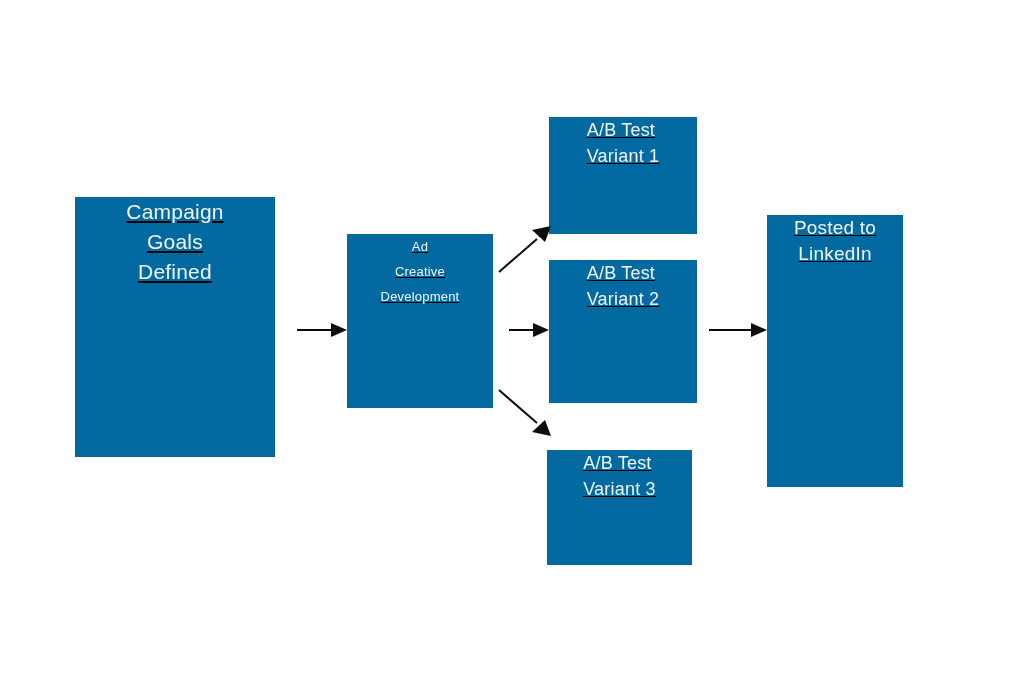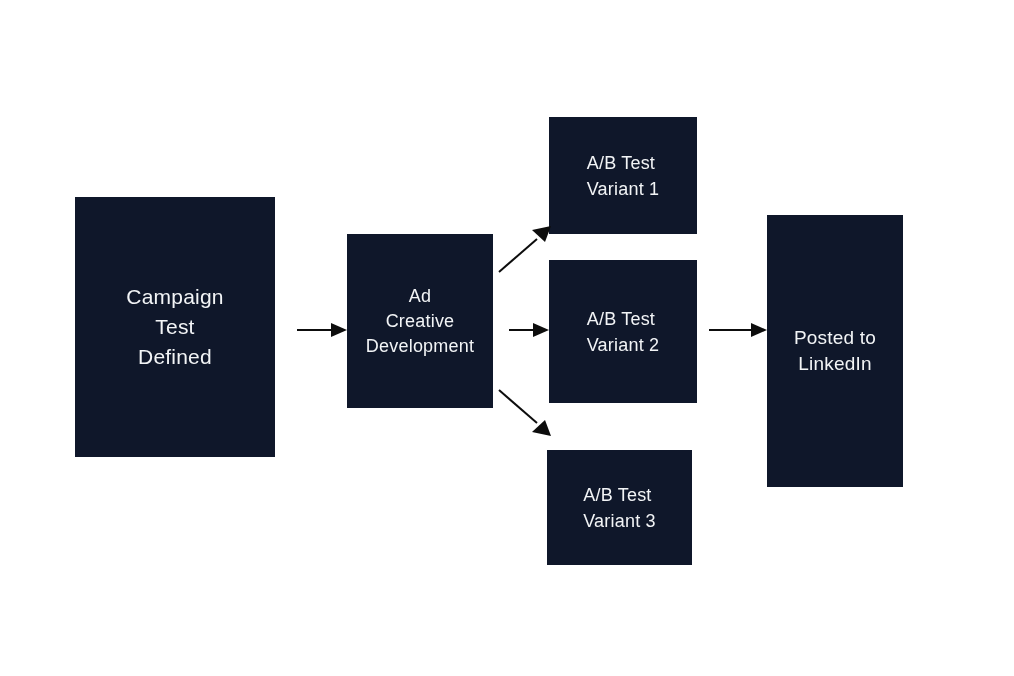--- a/index.html
+++ b/index.html
@@ -13,45 +13,45 @@
   }
   #canvas {
     position: relative;
     width: 1014px;
     height: 676px;
     background: #ffffff;
     overflow: hidden;
   }
   .node {
     position: absolute;
-    background: #0f172a;
+    background: #0369a1;
     display: flex;
-    align-items: center;
     justify-content: center;
     box-sizing: border-box;
+    text-decoration: underline;
   }
   .node-label {
     color: #f2f4f6;
     font-family: "Liberation Sans", sans-serif;
     font-size: 19px;
     line-height: 28px;
     letter-spacing: 0.2px;
     white-space: pre-line;
     text-align: center;
   }
   
   #node-campaign-goals {
     left: 75px;  top: 197px;  width: 200px; height: 260px;
   }
   #node-campaign-goals .node-label { font-size: 21px; line-height: 30px; }
 
   #node-ad-creative {
     left: 347px; top: 234px;  width: 146px; height: 174px;
   }
-  #node-ad-creative .node-label { font-size: 18px; line-height: 25px; }
+  #node-ad-creative .node-label { font-size: 13px; line-height: 25px; }
 
   #node-variant-1 {
     left: 549px; top: 117px;  width: 148px; height: 117px;
   }
   #node-variant-2 {
     left: 549px; top: 260px;  width: 148px; height: 143px;
   }
   #node-variant-3 {
     left: 547px; top: 450px;  width: 145px; height: 115px;
   }
@@ -83,21 +83,21 @@
   #edge-creative-to-v3     { left: 497px; top: 388px;  width: 54px; height: 48px; }
   #edge-v2-to-linkedin     { left: 709px; top: 318px;  width: 60px; height: 24px; }
 </style>
 </head>
 <body>
 
 <div id="canvas">
 
   <div class="node" id="node-campaign-goals">
     <span class="node-label">Campaign
-Test
+Goals
 Defined</span>
   </div>
 
   <div class="node" id="node-ad-creative">
     <span class="node-label">Ad
 Creative
 Development</span>
   </div>
 
   <div class="node" id="node-variant-1">

